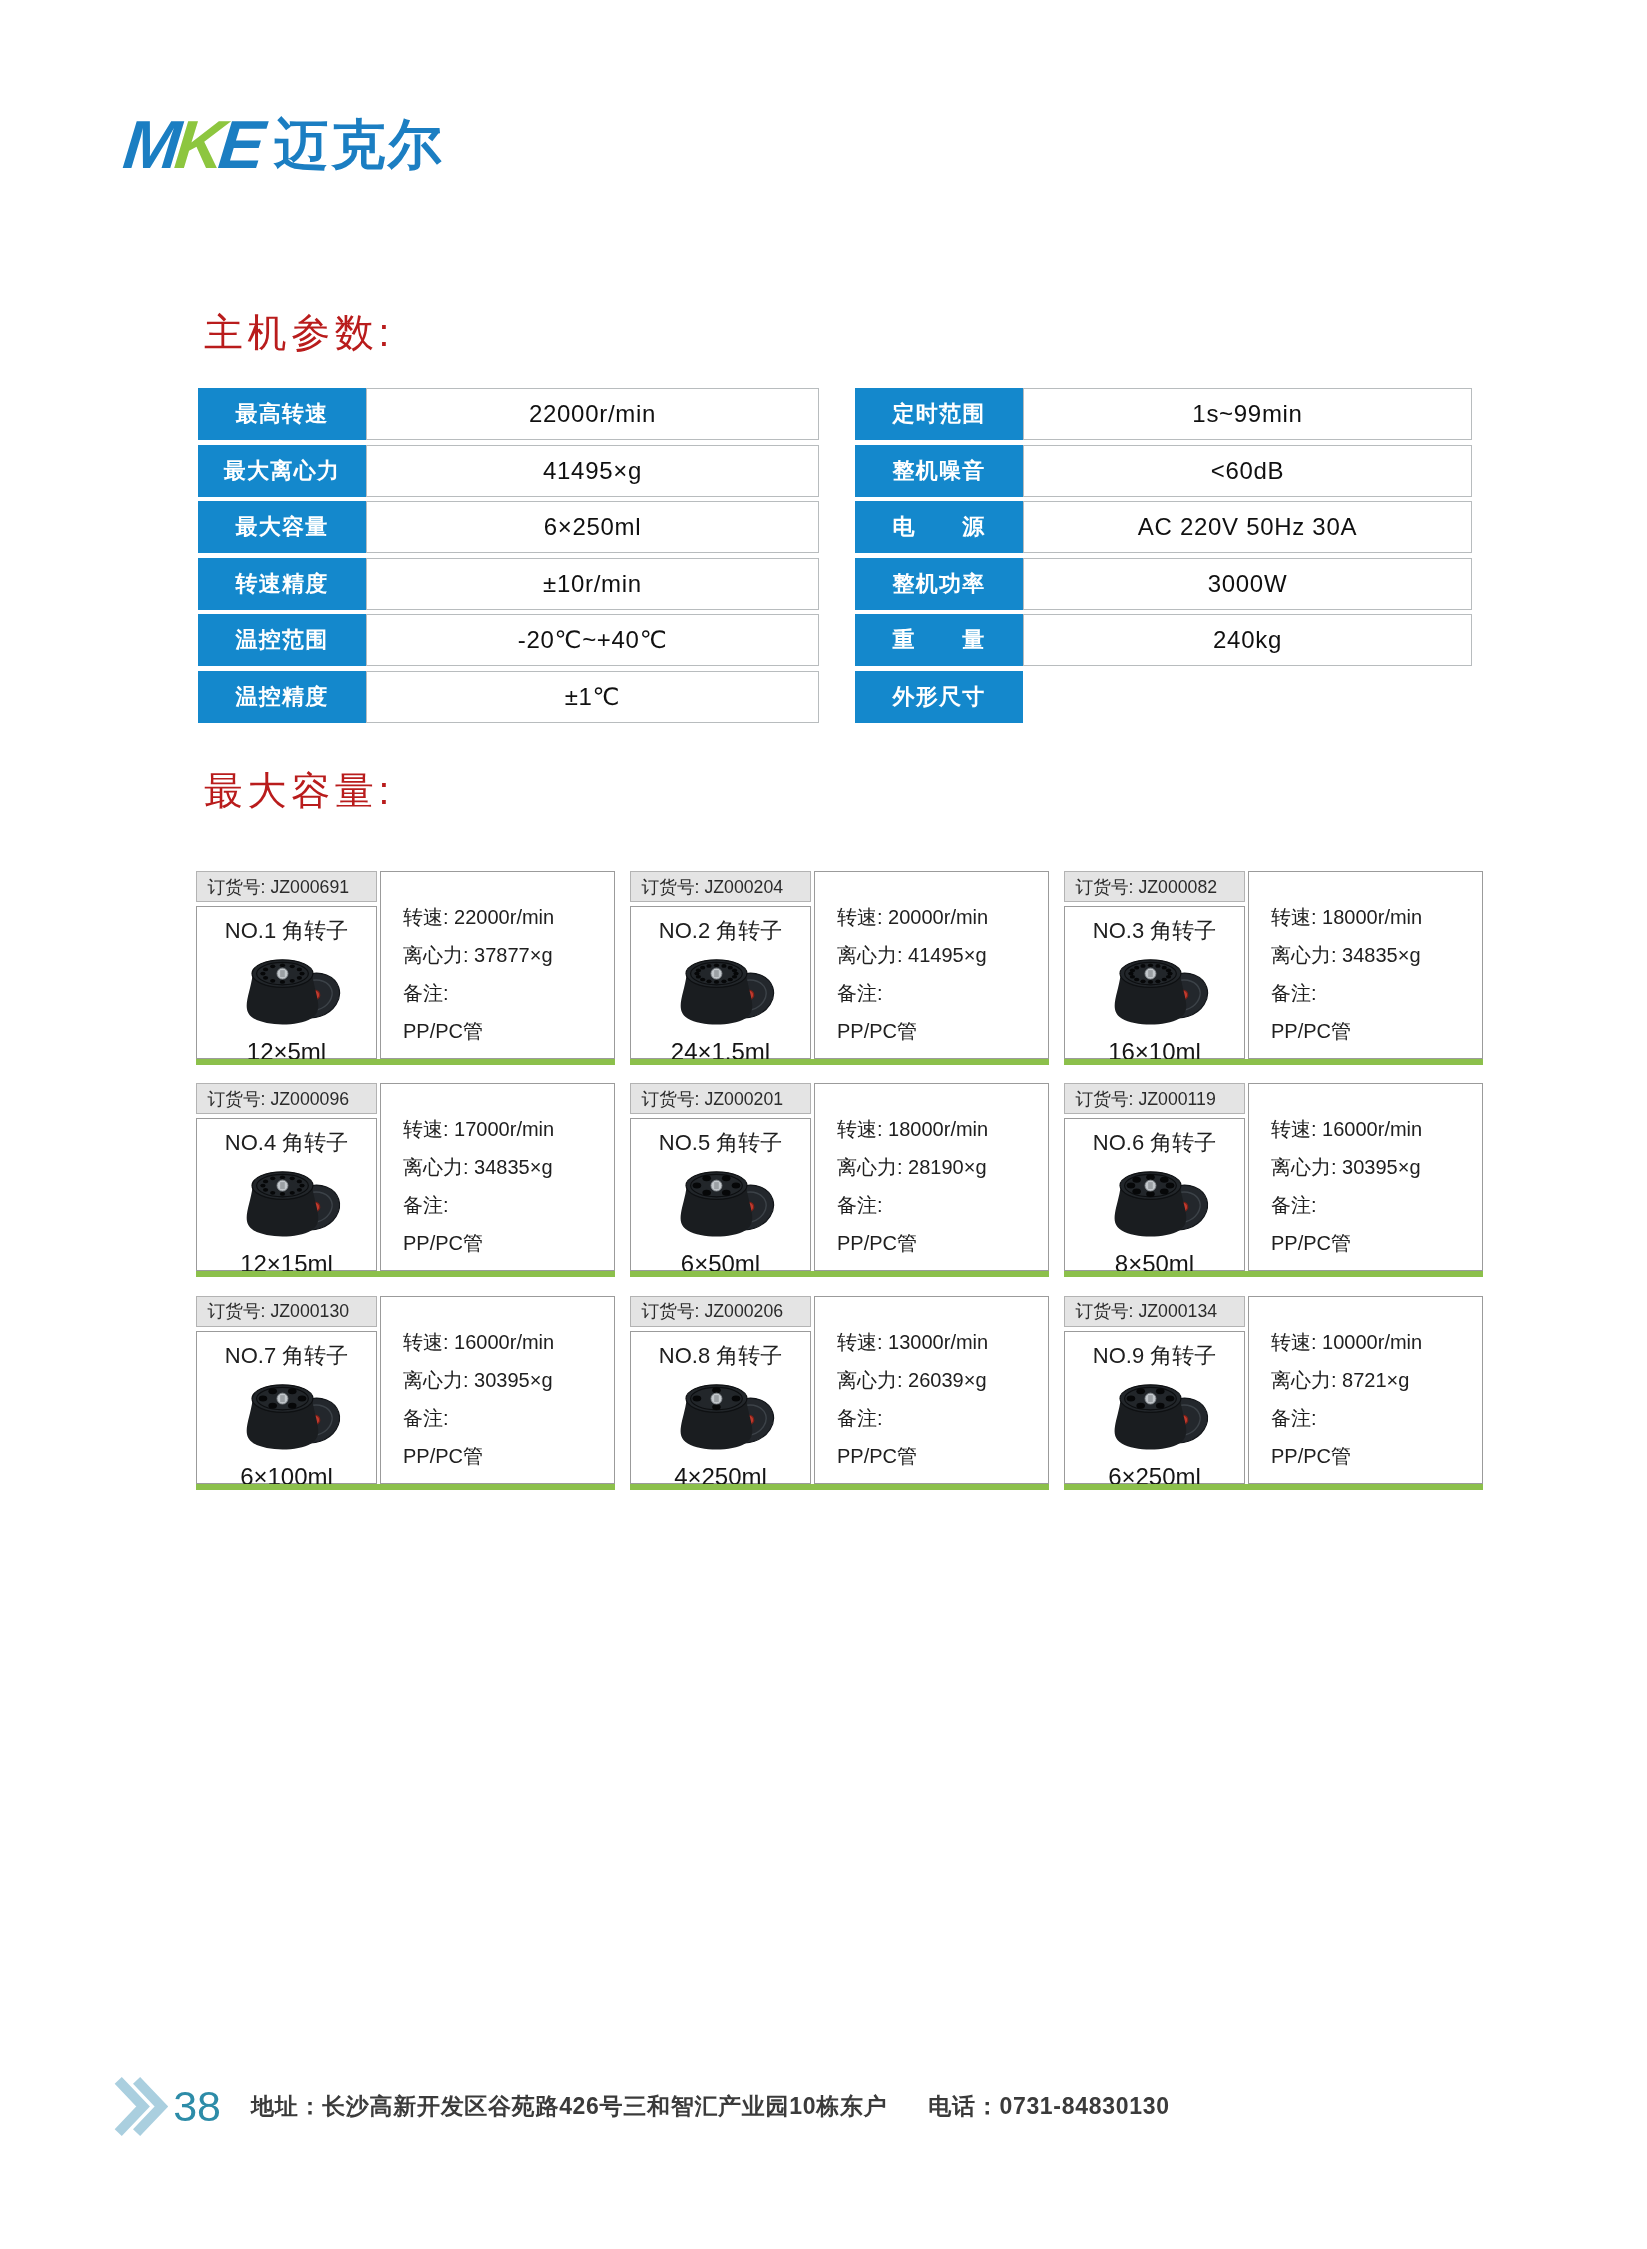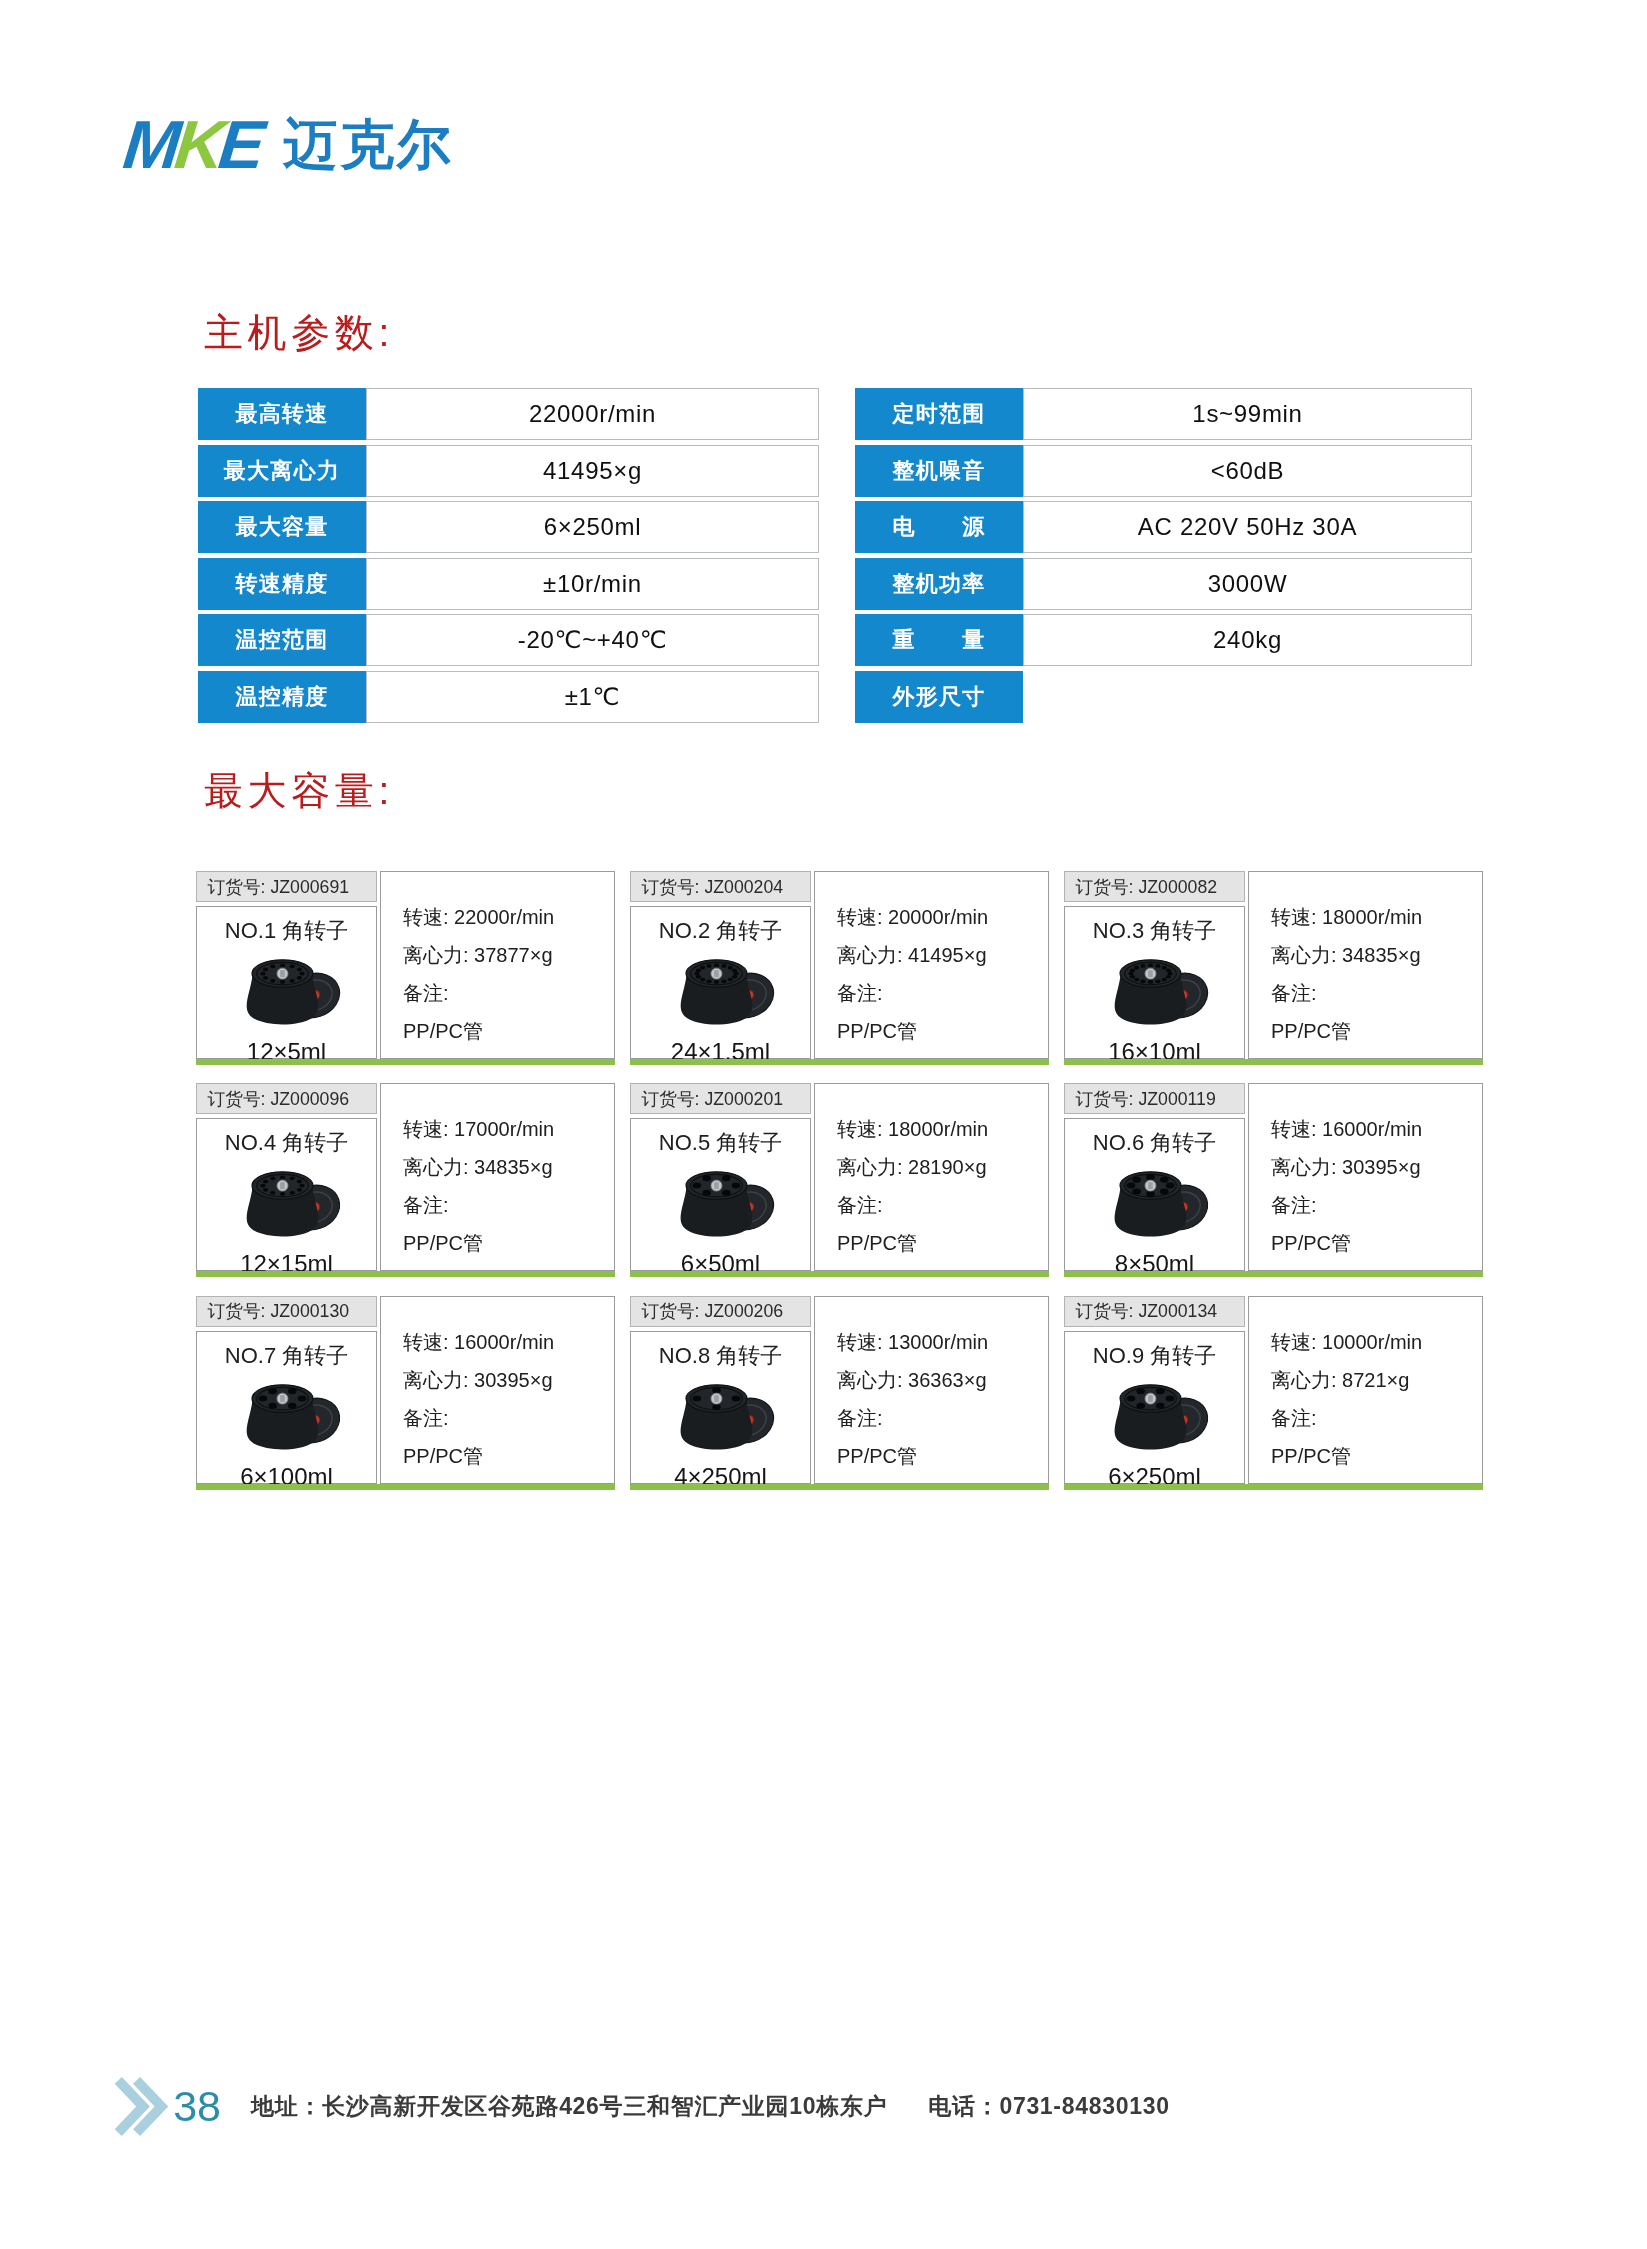--- a/index.html
+++ b/index.html
@@ -18,21 +18,21 @@
     width:1647px;height:2250px;position:relative;background:#ffffff;
     font-family:"Liberation Sans","DejaVu Sans",sans-serif;color:#1a1a1a;
     overflow:hidden;
   }
 
   
   .logo{position:absolute;left:124px;top:110px;display:flex;align-items:center;line-height:1;}
   .logo-en{font-size:68px;font-weight:800;font-style:italic;letter-spacing:-5.2px;transform:skewX(-6deg);}
   .logo-en .m,.logo-en .e{color:var(--logo-blue);}
   .logo-en .k{color:var(--logo-green);}
-  .logo-cn{font-size:54px;font-weight:800;color:var(--logo-blue);margin-left:24px;letter-spacing:2.6px;}
+  .logo-cn{font-size:54px;font-weight:800;color:var(--logo-blue);margin-left:15px;letter-spacing:2.6px;}
 
   
   .sec-title{position:absolute;font-size:39px;font-weight:400;color:#b91c1c;letter-spacing:4.6px;line-height:1;text-align:center;}
   .sec-title.params{left:204px;top:313px;}
   .sec-title.rotors{left:204px;top:771px;}
 
   
   .spec-table{position:absolute;top:388px;display:flex;flex-direction:column;gap:4.6px;}
   .spec-table.left{left:198px;width:621px;}
   .spec-table.right{left:855px;width:617px;}
@@ -433,21 +433,21 @@
           <ellipse cx="98.0" cy="62.5" rx="7.5" ry="5.2" fill="#060708"></ellipse>
           <ellipse cx="64.0" cy="48.0" rx="7.5" ry="5.2" fill="#060708"></ellipse>
           <ellipse cx="98.0" cy="33.5" rx="7.5" ry="5.2" fill="#060708"></ellipse>
           <circle cx="98" cy="48" r="9.5" fill="#c2c7cb" stroke="#878c90" stroke-width="1.5"></circle>
           <rect x="94" y="42" width="8" height="12" fill="#9ba0a4"></rect>
         </svg>
       <div class="card-cap">4×250ml</div>
     </div>
     <div class="card-right">
       <div class="line">转速: 13000r/min</div>
-      <div class="line">离心力: 36363×g</div>
+      <div class="line">离心力: 26039×g</div>
       <div class="line">备注:</div>
       <div class="line">PP/PC管</div>
     </div>
     <div class="card-green"></div>
   </div>
 
   <div class="card">
     <div class="card-head">订货号: JZ000134</div>
     <div class="card-left">
       <div class="card-name">NO.9 角转子</div>

